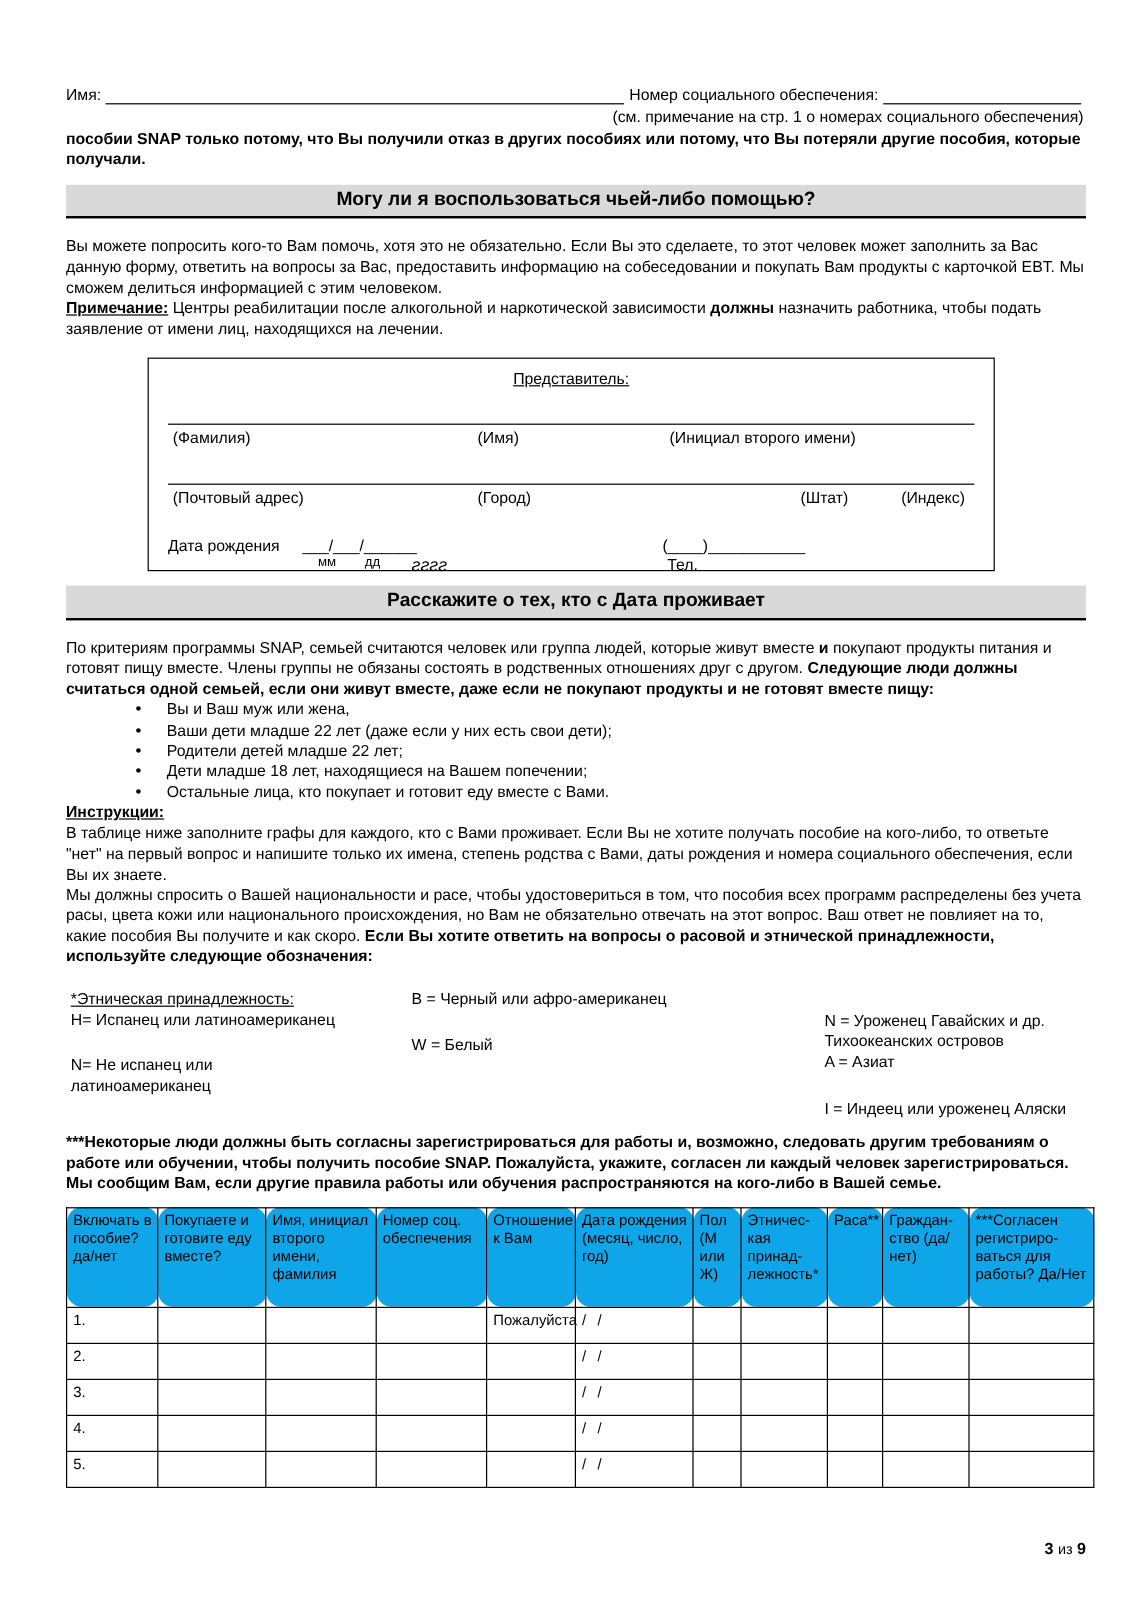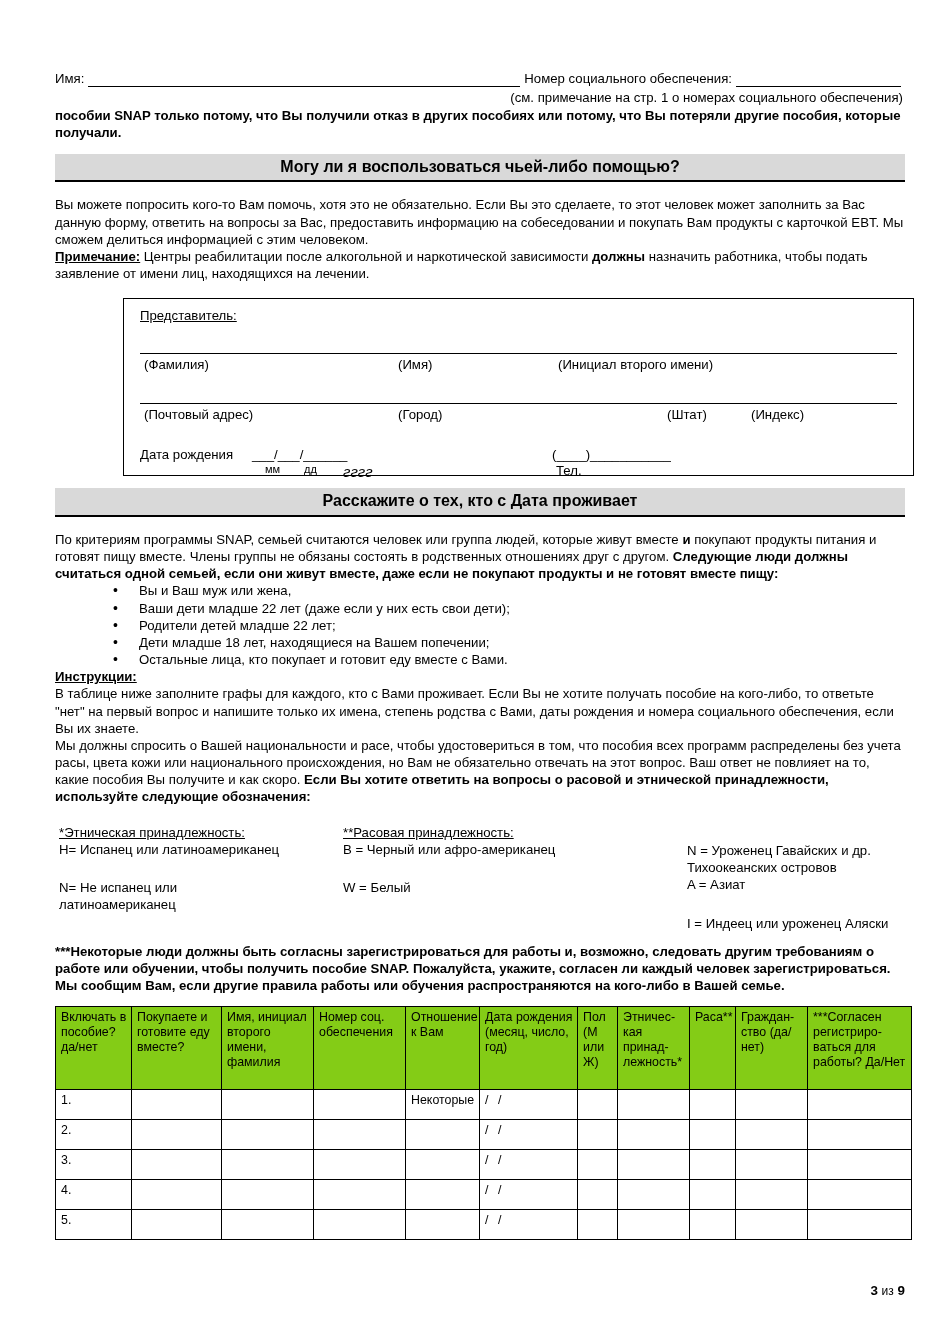--- a/index.html
+++ b/index.html
@@ -68,25 +68,26 @@
     padding: 0;
   }
   .para-block { margin-top: 14px; }
   .u { text-decoration: underline; }
   .b { font-weight: bold; }
 
   
   .rep-box {
     border: 1.3px solid #000;
     margin: 16px 0 0 68px;
-    width: 791px;
+    width: 706px;
     box-sizing: border-box;
     padding: 8px 16px 10px 16px;
     height: 178px;
     position: relative;
+    text-align: center;
   }
   .rep-title {
     text-decoration: underline;
     display: inline-block;
   }
   .fieldline {
     border-bottom: 1.2px solid #000;
     height: 1px;
     margin-top: 28px;
   }
@@ -159,22 +160,23 @@
     line-height: 1.22;
   }
   table.hh th, table.hh td {
     border: 1.1px solid #000;
     vertical-align: top;
     padding: 3px 4px 3px 5px;
     font-weight: normal;
     text-align: left;
   }
   table.hh thead th {
-    background: #84cc16;
+    background: #0ea5e9;
     height: 76px;
+    border-radius: 12px;
   }
   table.hh tbody td {
     height: 23px;
   }
   .slashes { letter-spacing: 3px; padding-left: 10px; }
 
   
   .footer {
     position: absolute;
     right: 45px;
@@ -257,21 +259,20 @@
   </div>
 
   <div class="legend">
     <div class="col c1">
       <div class="hdr">*Этническая принадлежность:</div>
       <div>H= Испанец или латиноамериканец</div>
       <div class="gap-a">N= Не испанец или</div>
       <div>латиноамериканец</div>
     </div>
     <div class="col c2">
-      <div class="hdr">**Расовая принадлежность:</div>
       <div>B = Черный или афро-американец</div>
       <div class="gap-b">W = Белый</div>
     </div>
     <div class="col c3">
       <div style="height:18px;"></div>
       <div>N = Уроженец Гавайских и др.</div>
       <div>Тихоокеанских островов</div>
       <div>A  =  Азиат</div>
       <div class="gap-c">I = Индеец или уроженец Аляски</div>
     </div>
@@ -307,21 +308,21 @@
         <th>Граждан-ство (да/нет)</th>
         <th>***Согласен регистриро-ваться для работы? Да/Нет</th>
       </tr>
     </thead>
     <tbody>
       <tr>
         <td>1.</td>
         <td></td>
         <td></td>
         <td></td>
-        <td>Некоторые</td>
+        <td>Пожалуйста</td>
         <td class="slashes">/   /</td>
         <td></td>
         <td></td>
         <td></td>
         <td></td>
         <td></td>
       </tr>
       <tr>
         <td>2.</td>
         <td></td>

